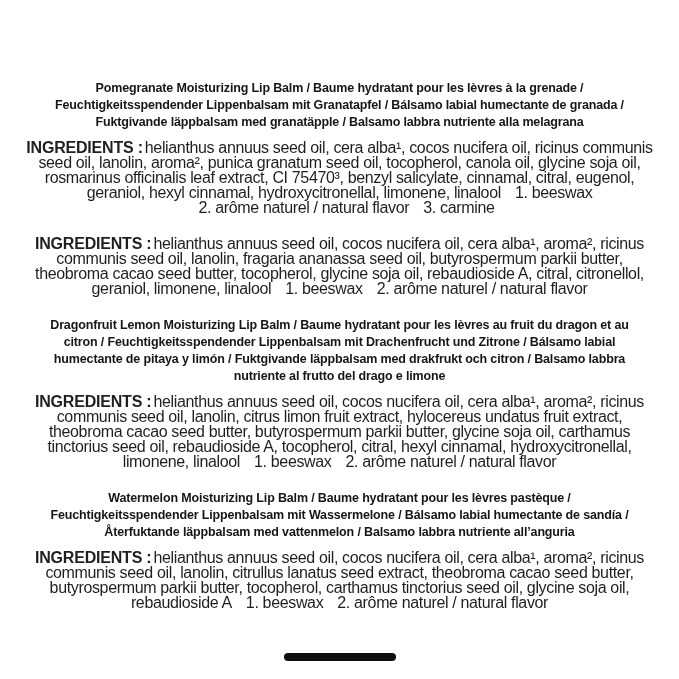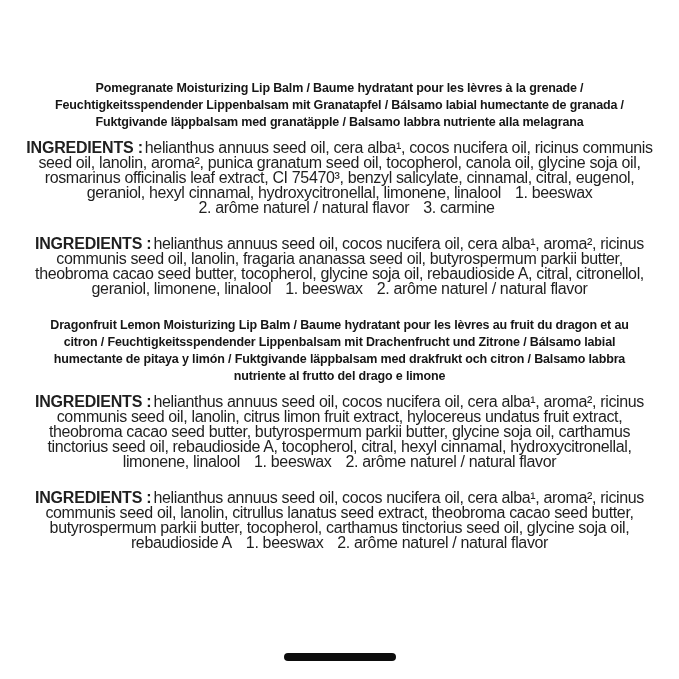--- a/index.html
+++ b/index.html
@@ -75,18 +75,19 @@
   <section class="product">
     <p class="ing"><span class="lbl">INGREDIENTS :</span><span>helianthus annuus seed oil, cocos nucifera oil, cera alba¹, aroma², ricinus communis seed oil, lanolin, fragaria ananassa seed oil, butyrospermum parkii butter, theobroma cacao seed butter, tocopherol, glycine soja oil, rebaudioside A, citral, citronellol, geraniol, limonene, linalool</span><span class="fn">1. beeswax</span><span class="fn">2. arôme naturel / natural flavor</span></p>
   </section>
 
   <section class="product">
     <h2 class="title">Dragonfruit Lemon Moisturizing Lip Balm / Baume hydratant pour les lèvres au fruit du dragon et au citron / Feuchtigkeitsspendender Lippenbalsam mit Drachenfrucht und Zitrone / Bálsamo labial humectante de pitaya y limón / Fuktgivande läppbalsam med drakfrukt och citron / Balsamo labbra nutriente al frutto del drago e limone</h2>
     <p class="ing"><span class="lbl">INGREDIENTS :</span><span>helianthus annuus seed oil, cocos nucifera oil, cera alba¹, aroma², ricinus communis seed oil, lanolin, citrus limon fruit extract, hylocereus undatus fruit extract, theobroma cacao seed butter, butyrospermum parkii butter, glycine soja oil, carthamus tinctorius seed oil, rebaudioside A, tocopherol, citral, hexyl cinnamal, hydroxycitronellal, limonene, linalool</span><span class="fn">1. beeswax</span><span class="fn">2. arôme naturel / natural flavor</span></p>
   </section>
 
   <section class="product">
+    <h2 class="title">Watermelon Moisturizing Lip Balm / Baume hydratant pour les lèvres pastèque / Feuchtigkeitsspendender Lippenbalsam mit Wassermelone / Bálsamo labial humectante de sandía / Återfuktande läppbalsam med vattenmelon / Balsamo labbra nutriente all’anguria</h2>
     <p class="ing"><span class="lbl">INGREDIENTS :</span><span>helianthus annuus seed oil, cocos nucifera oil, cera alba¹, aroma², ricinus communis seed oil, lanolin, citrullus lanatus seed extract, theobroma cacao seed butter, butyrospermum parkii butter, tocopherol, carthamus tinctorius seed oil, glycine soja oil, rebaudioside A</span><span class="fn">1. beeswax</span><span class="fn">2. arôme naturel / natural flavor</span></p>
   </section>
 
 </div>
 
 <div class="home-bar"></div>
 
 </body></html>

